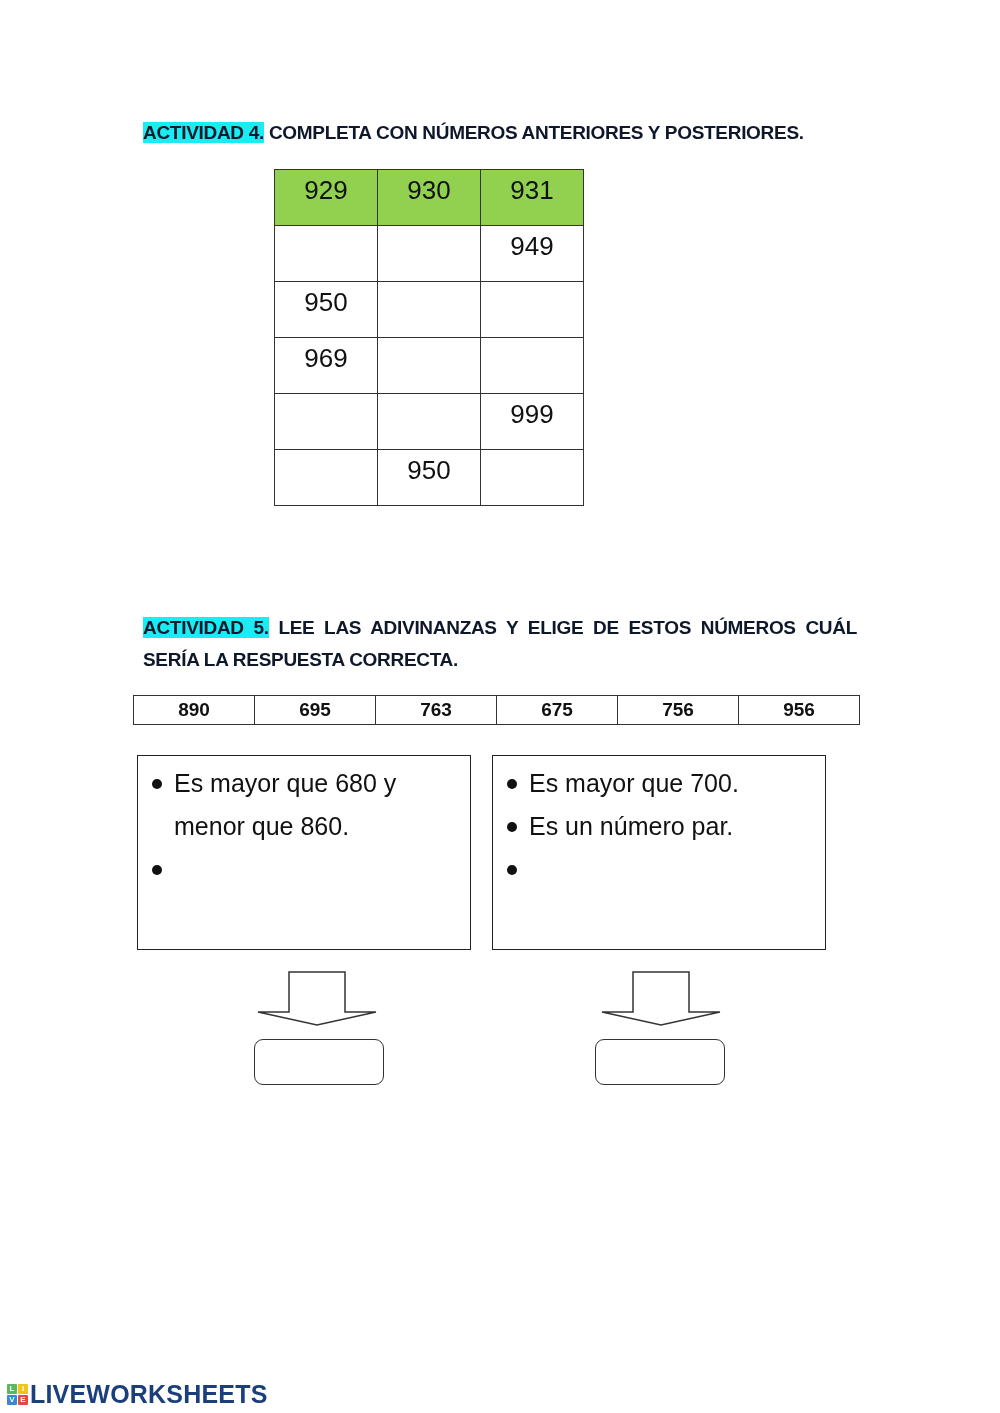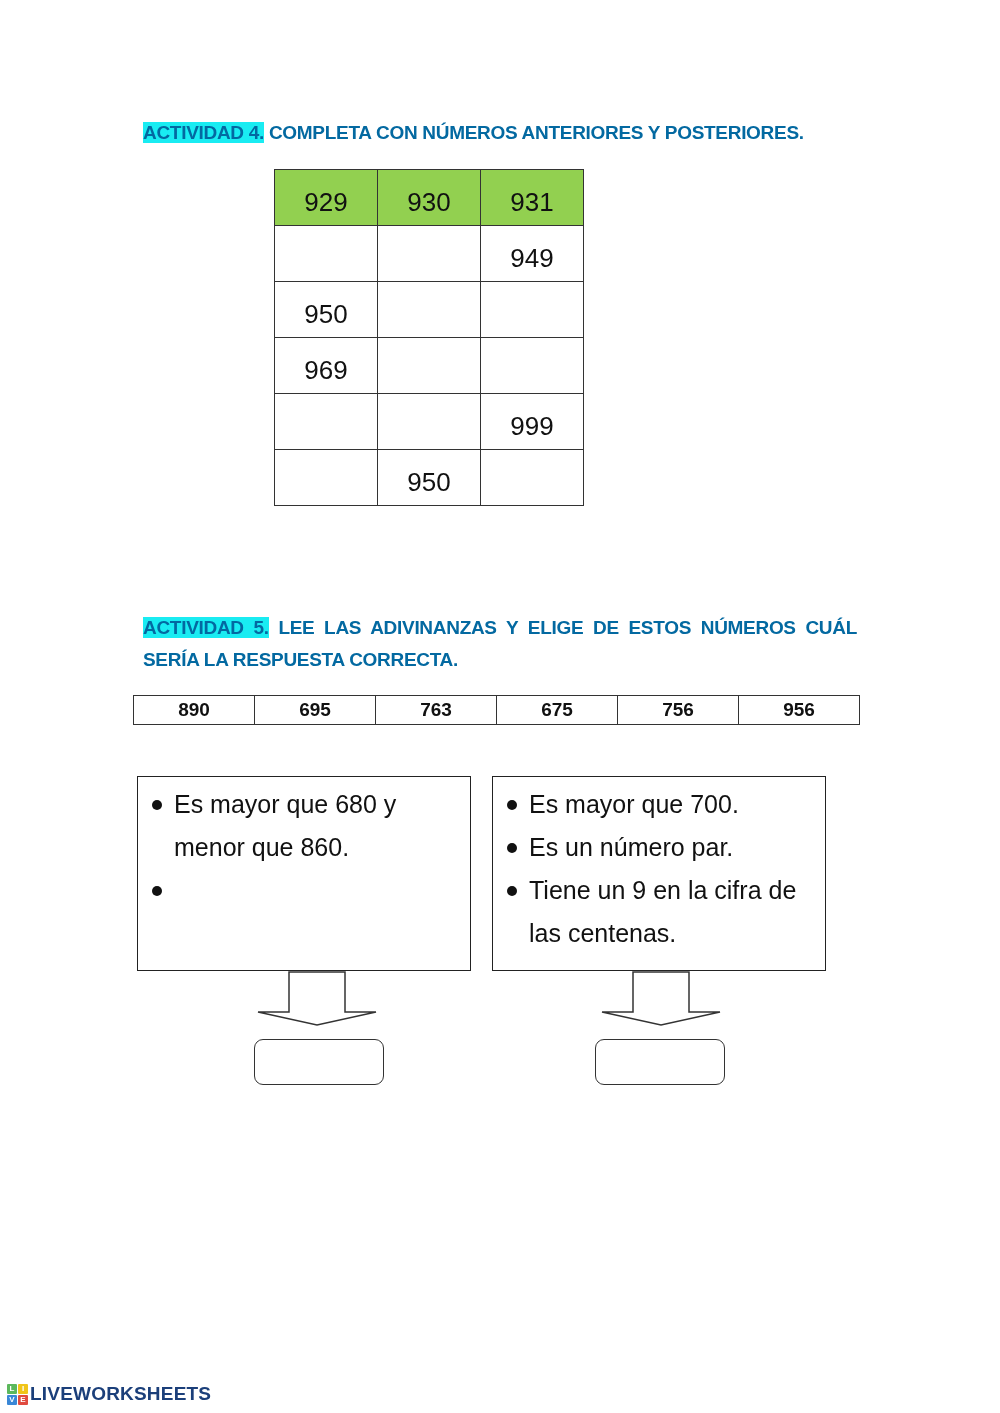--- a/index.html
+++ b/index.html
@@ -13,21 +13,21 @@
     position: relative;
     overflow: hidden;
     font-family: "Liberation Sans", "DejaVu Sans", sans-serif;
     color: #111111;
   }
   .heading {
     position: absolute;
     font-weight: bold;
     font-size: 19px;
     letter-spacing: -0.3px;
-    color: #0369a1;
+    color: #0f172a;
     line-height: 32px;
   }
   .hl {
     background: #19ecf2;
   }
   #h4 { left: 143px; top: 117px; }
   #h5 {
     left: 143px; top: 612px; width: 714px;
     text-align: justify;
     text-align-last: left;
@@ -48,42 +48,42 @@
     font-size: 26px;
     vertical-align: top;
     padding: 0 0 0 0;
     text-align: center;
     line-height: 40px;
     color: #111;
   }
   table.seq tr.header td {
     background: #92d050;
   }
-  table.seq td span { display: inline-block; padding-top: 12px; }
+  table.seq td span { display: inline-block; padding-top: 0px; }
 
   table.choices {
     position: absolute;
     left: 133px;
     top: 695px;
     border-collapse: collapse;
   }
   table.choices td {
     width: 120px;
     height: 28px;
     border: 1.5px solid #333;
     text-align: center;
     font-weight: bold;
     font-size: 19px;
     padding: 0;
     line-height: 28px;
   }
 
   .riddle {
     position: absolute;
-    top: 776px;
+    top: 755px;
     width: 334px;
     height: 195px;
     border: 1.5px solid #222;
     box-sizing: border-box;
     font-size: 25px;
     line-height: 43px;
   }
   #riddle-a { left: 137px; }
   #riddle-b { left: 492px; }
   .riddle ul {
@@ -143,21 +143,21 @@
   .tile {
     font-size: 8px;
     font-weight: bold;
     color: #fff;
     text-align: center;
     line-height: 10px;
     border-radius: 1px;
   }
   .logo-text {
     font-weight: bold;
-    font-size: 19px;
+    font-size: 25px;
     color: #1b3f7a;
     letter-spacing: 0.2px;
     line-height: 26px;
   }
 </style>
 </head>
 <body>
 
 <div id="h4" class="heading">
   <span class="hl">ACTIVIDAD 4.</span><span> COMPLETA CON NÚMEROS ANTERIORES Y POSTERIORES.</span>
@@ -220,21 +220,21 @@
   <ul>
     <li><span class="bullet"></span><span>Es mayor que 680 y menor que 860.</span></li>
     <li><span class="bullet"></span></li>
   </ul>
 </div>
 
 <div id="riddle-b" class="riddle">
   <ul>
     <li><span class="bullet"></span><span>Es mayor que 700.</span></li>
     <li><span class="bullet"></span><span>Es un número par.</span></li>
-    <li><span class="bullet"></span><span>Tiene un 9 en la cifra de las centenas.</span></li>
+    <li><span class="bullet"></span></li>
   </ul>
 </div>
 
 <svg id="arrow-a" class="arrow" viewBox="0 0 122 56">
   <polygon points="33,1 89,1 89,41 120,41 61,54 2,41 33,41" fill="#ffffff" stroke="#333" stroke-width="1.5" stroke-linejoin="miter"></polygon>
 </svg>
 <svg id="arrow-b" class="arrow" viewBox="0 0 122 56">
   <polygon points="33,1 89,1 89,41 120,41 61,54 2,41 33,41" fill="#ffffff" stroke="#333" stroke-width="1.5" stroke-linejoin="miter"></polygon>
 </svg>
 

